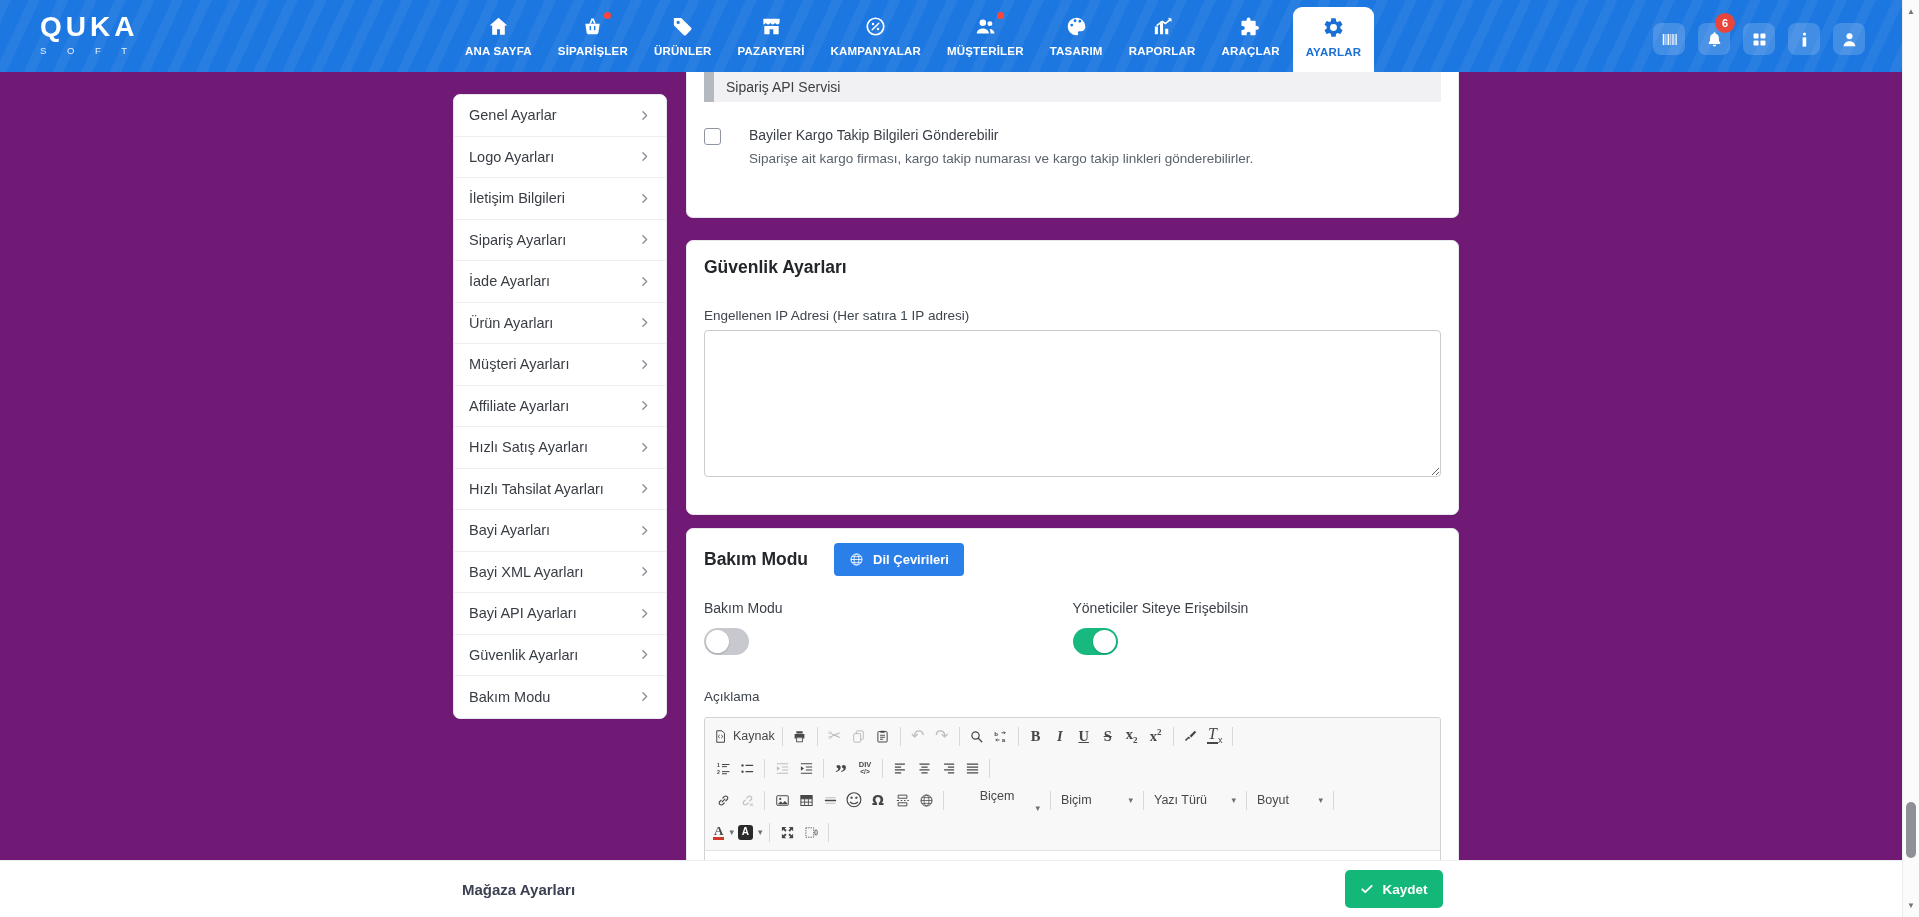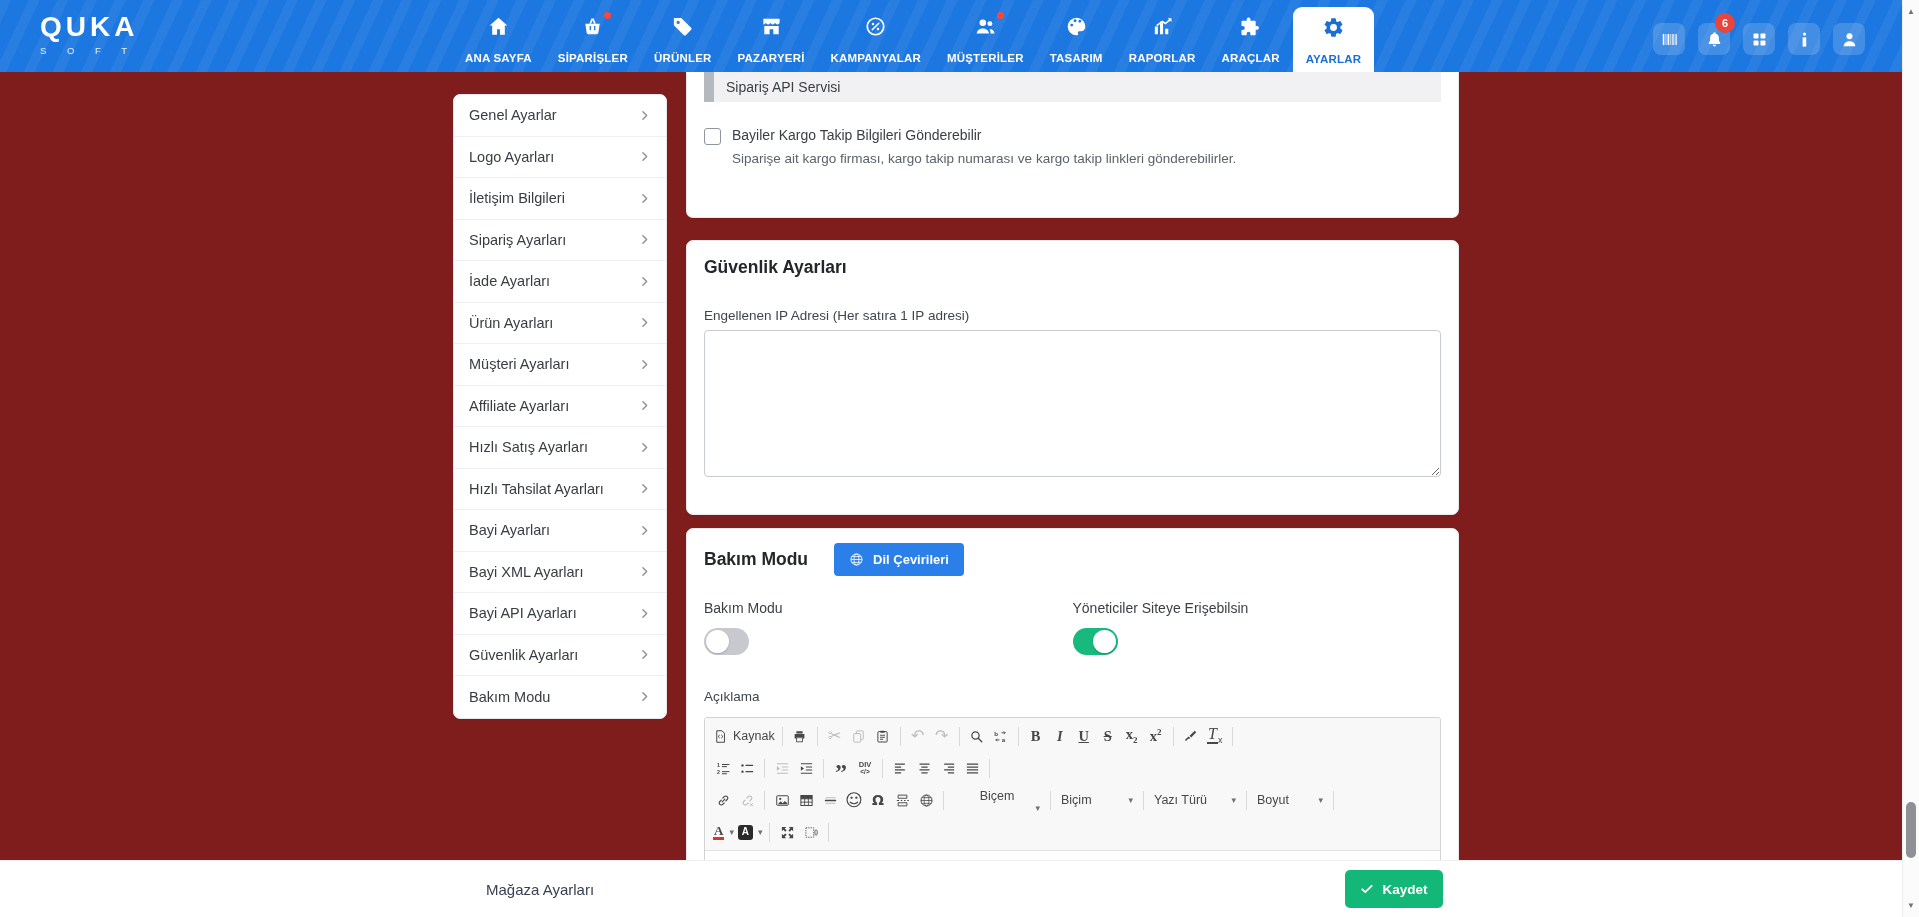--- a/index.html
+++ b/index.html
@@ -1,28 +1,28 @@
 <!DOCTYPE html>
 <html><head>
 <meta charset="utf-8">
 <style>
   html,body{margin:0;padding:0;width:1919px;height:917px;overflow:hidden;}
   *{box-sizing:border-box;}
-  .page{position:relative;width:1919px;height:917px;background:#7f1d1d;overflow:hidden;
+  .page{position:relative;width:1919px;height:917px;background:#701a75;overflow:hidden;
         font-family:"Liberation Sans","DejaVu Sans",sans-serif;}
   .icn{display:inline-flex;align-items:center;justify-content:center;line-height:1;}
 
   
   .topbar{position:absolute;top:0;left:0;right:17px;height:72px;background:#1d77e0;
     background-image:repeating-linear-gradient(115deg,rgba(255,255,255,.05) 0 10px,rgba(255,255,255,0) 10px 26px);}
   .logo{position:absolute;left:40px;top:13px;color:#fff;cursor:pointer;}
   .logo-title{font-size:28px;font-weight:700;letter-spacing:4px;line-height:1;}
   .logo-sub{font-size:9.5px;letter-spacing:9px;color:#e8f1ff;margin-top:4px;}
   .nav{position:absolute;left:452px;top:0;height:72px;display:flex;}
-  .nav-item{display:flex;flex-direction:column;align-items:center;padding:15px 13px 0;gap:14px;
+  .nav-item{display:flex;flex-direction:column;align-items:center;padding:15px 13px 0;gap:7px;
     color:#fff;cursor:pointer;position:relative;}
   .nav-ico{position:relative;height:23px;display:flex;}
   .nav-ico svg{width:23px;height:23px;fill:#fff;}
   .nav-label{font-size:11.5px;font-weight:700;letter-spacing:.2px;white-space:nowrap;}
   .nav-item.active{background:#fff;border-radius:9px 9px 0 0;margin-top:7px;padding-top:9px;color:#1a6fd6;}
   .nav-item.active svg{fill:#1a6fd6;}
   .dot{position:absolute;top:-3px;right:-7px;width:7px;height:7px;border-radius:50%;background:#ff4438;}
   .top-actions{position:absolute;left:1653px;top:23px;display:flex;gap:13px;}
   .action-btn{width:32px;height:32px;border-radius:8px;background:rgba(255,255,255,.17);
     display:flex;align-items:center;justify-content:center;position:relative;color:#fff;cursor:pointer;}
@@ -38,21 +38,21 @@
   .side-item:last-child{border-bottom:none;}
   .side-item .chev svg{width:13px;height:13px;}
 
   
   .main{position:absolute;left:686px;top:72px;width:773px;}
   .card{background:#fff;border:1px solid #e5e7ea;border-radius:7px;box-shadow:0 1px 2px rgba(20,30,40,.05);}
   .card-api{border-radius:0 0 7px 7px;border-top:none;height:146px;position:relative;}
   .api-row{position:absolute;left:17px;right:17px;top:0;height:30px;background:#f1f1f4;display:flex;align-items:center;cursor:pointer;}
   .api-accent{width:10px;height:30px;background:#b4b8bf;margin-right:12px;}
   .api-row-label{font-size:14px;color:#3c4043;}
-  .chk-row{position:absolute;left:17px;top:55px;display:flex;gap:11px;}
+  .chk-row{position:absolute;left:17px;top:55px;display:flex;gap:28px;}
   .checkbox{width:17px;height:17px;border:1.5px solid #8f959e;border-radius:3px;background:#fff;margin-top:1px;cursor:pointer;flex:0 0 auto;}
   .chk-label{font-size:14px;color:#3a3f46;}
   .chk-help{font-size:13.5px;color:#5a626b;margin-top:8px;}
 
   .card-security{margin-top:22px;height:275px;padding:16px 17px;}
   .card-title{font-size:17.5px;font-weight:700;color:#23272b;margin:0;}
   .field-label{font-size:13.5px;color:#3e454e;margin-top:30px;}
   .ip-area{margin-top:7px;width:100%;height:147px;border:1px solid #c9ccd1;border-radius:4px;resize:vertical;
     padding:8px;font:13px "Liberation Sans","DejaVu Sans",sans-serif;color:#333;outline:none;}
 
@@ -94,21 +94,21 @@
   .tx sub{font-size:9px;}
   .divicon{display:flex;flex-direction:column;align-items:center;line-height:1;font-size:7.5px;font-weight:700;gap:1px;}
   .divicon em{font-style:normal;font-size:6.5px;}
   .acolor{font-family:"Liberation Serif",serif;font-weight:700;font-size:13px;line-height:1;
     border-bottom:3px solid #cf3a2b;padding:0 1px;}
   .abg{width:15px;height:15px;background:#2b2b2b;border-radius:3px;color:#fff;font-size:10px;font-weight:700;
     display:flex;align-items:center;justify-content:center;}
 
   
   .footer{position:absolute;left:0;right:17px;bottom:0;height:57px;background:#fff;border-top:1px solid #eceef0;}
-  .footer-title{position:absolute;left:486px;top:50%;transform:translateY(-50%);font-size:15px;font-weight:400;color:#3b4152;}
+  .footer-title{position:absolute;left:462px;top:50%;transform:translateY(-50%);font-size:15px;font-weight:700;color:#3b4152;}
   .btn-save{position:absolute;left:1345px;top:9px;width:98px;height:38px;background:#13b879;border:none;border-radius:5px;
     color:#fff;font-size:13.5px;font-weight:700;display:flex;align-items:center;justify-content:center;gap:8px;cursor:pointer;
     font-family:"Liberation Sans","DejaVu Sans",sans-serif;}
   .btn-save svg{width:14px;height:14px;}
 
   
   .scrollbar{position:absolute;right:0;top:0;width:17px;height:917px;background:#fbfbfb;border-left:1px solid #ececec;}
   .sb-arrow{position:absolute;left:0;right:0;text-align:center;font-size:8px;color:#6f737a;cursor:pointer;}
   .sb-up{top:7px;}
   .sb-down{bottom:7px;}

